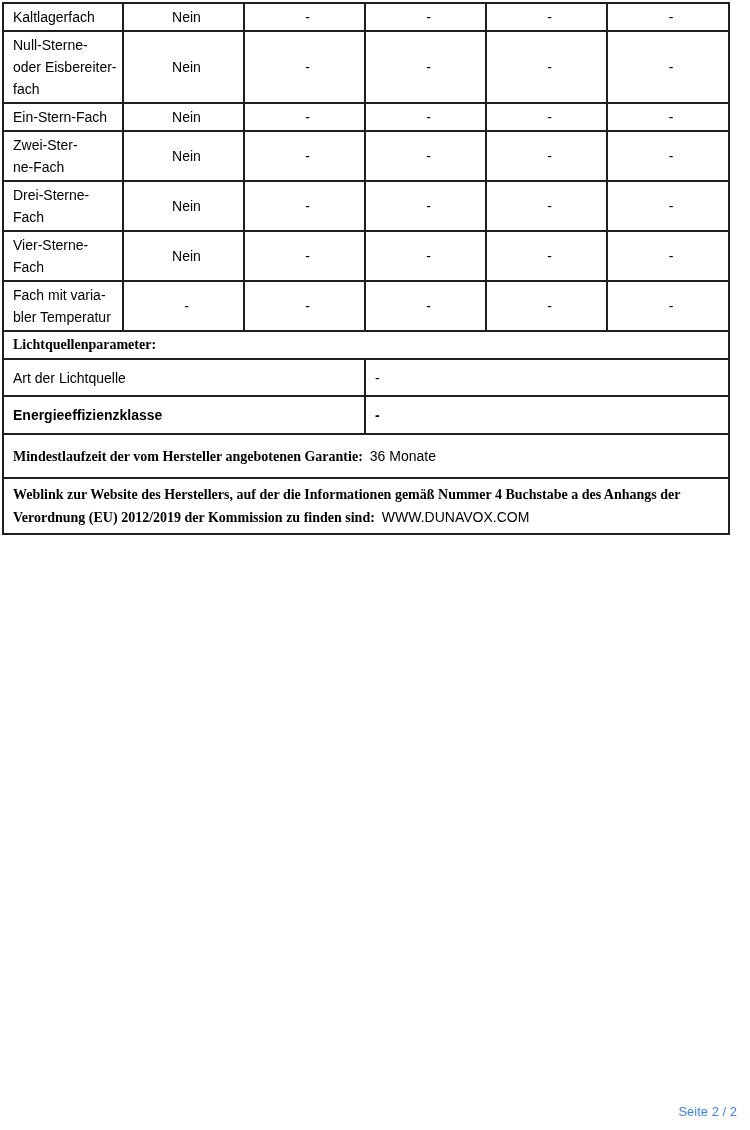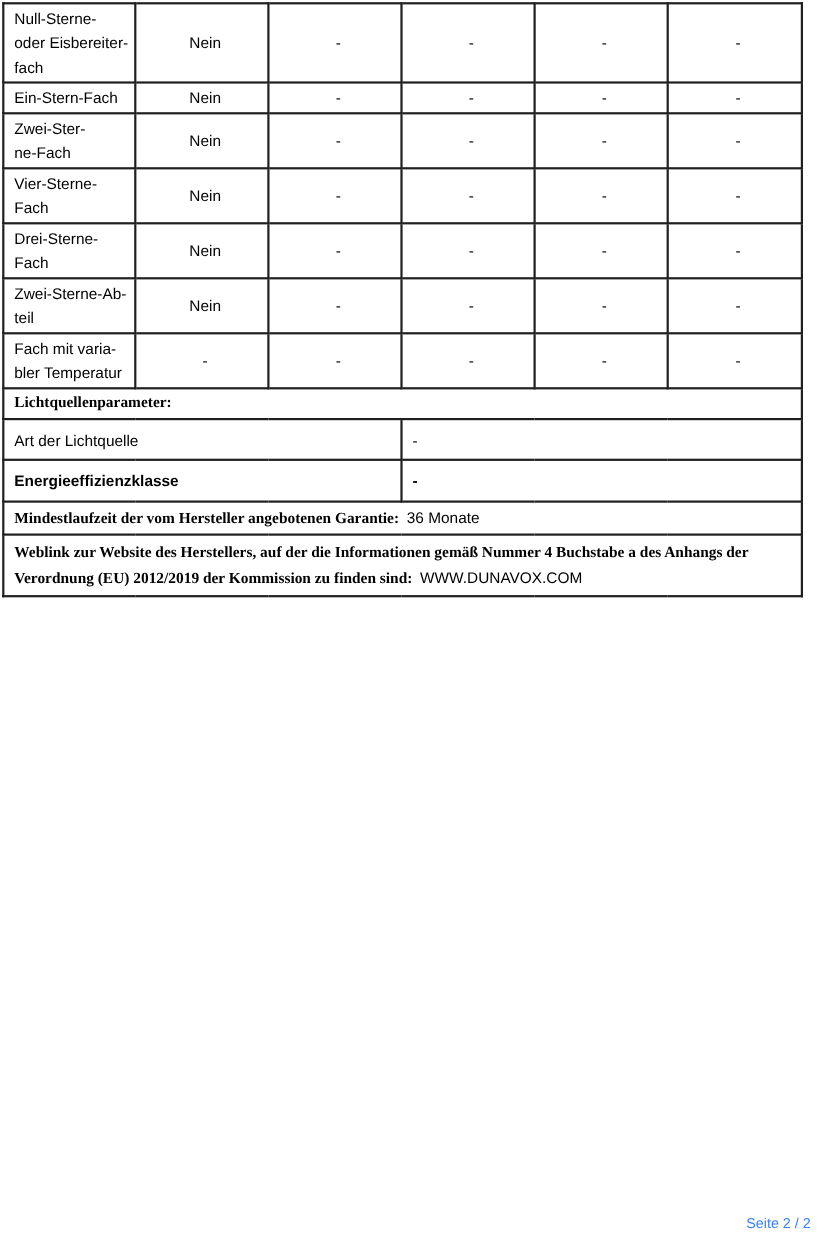--- a/index.html
+++ b/index.html
@@ -35,21 +35,21 @@
   td.full { padding-left: 9px; }
   .b { font-weight: bold; font-family: Liberation Serif, serif; }
   .sp { margin-left: 7px; }
   tr.h25 { height: 25px; }
   tr.h68 { height: 68px; margin-left: 32px; }
   tr.h47 { height: 47px; }
   tr.h50 { height: 50px; }
   tr.h28 { height: 28px; }
   tr.h37 { height: 37px; }
   tr.h38 { height: 38px; font-weight: bold; }
-  tr.h30 { height: 30px; padding-left: 22px; }
+  tr.h30 { height: 44px; padding-left: 22px; }
   tr.h33 { height: 33px; }
   tr.h56 { height: 56px; }
   .footer {
     position: absolute;
     top: 1104px;
     right: 13px;
     font-size: 13px;
     line-height: 16px;
     color: #3b82f6;
   }
@@ -60,20 +60,28 @@
 <table class="sheet">
   <colgroup>
     <col style="width:120px">
     <col style="width:121px">
     <col style="width:121px">
     <col style="width:121px">
     <col style="width:121px">
     <col style="width:122px">
   </colgroup>
   <tbody>
+    <tr class="h25">
+      <td class="lbl">Kaltlagerfach</td>
+      <td class="val">Nein</td>
+      <td class="val">-</td>
+      <td class="val">-</td>
+      <td class="val">-</td>
+      <td class="val">-</td>
+    </tr>
     <tr class="h68">
       <td class="lbl">Null-Sterne-
 oder Eisbereiter-
 fach</td>
       <td class="val">Nein</td>
       <td class="val">-</td>
       <td class="val">-</td>
       <td class="val">-</td>
       <td class="val">-</td>
     </tr>
@@ -88,38 +96,29 @@
     <tr class="h47">
       <td class="lbl">Zwei-Ster-
 ne-Fach</td>
       <td class="val">Nein</td>
       <td class="val">-</td>
       <td class="val">-</td>
       <td class="val">-</td>
       <td class="val">-</td>
     </tr>
     <tr class="h25">
-      <td class="lbl">Vier-Sterne-Fach</td>
+      <td class="lbl">Drei-Sterne-Fach</td>
       <td class="val">Nein</td>
       <td class="val">-</td>
       <td class="val">-</td>
       <td class="val">-</td>
       <td class="val">-</td>
     </tr>
     <tr class="h25">
-      <td class="lbl">Drei-Sterne-Fach</td>
-      <td class="val">Nein</td>
-      <td class="val">-</td>
-      <td class="val">-</td>
-      <td class="val">-</td>
-      <td class="val">-</td>
-    </tr>
-    <tr class="h47">
-      <td class="lbl">Zwei-Sterne-Ab-
-teil</td>
+      <td class="lbl">Vier-Sterne-Fach</td>
       <td class="val">Nein</td>
       <td class="val">-</td>
       <td class="val">-</td>
       <td class="val">-</td>
       <td class="val">-</td>
     </tr>
     <tr class="h50">
       <td class="lbl">Fach mit varia-
 bler Temperatur</td>
       <td class="val">-</td>

